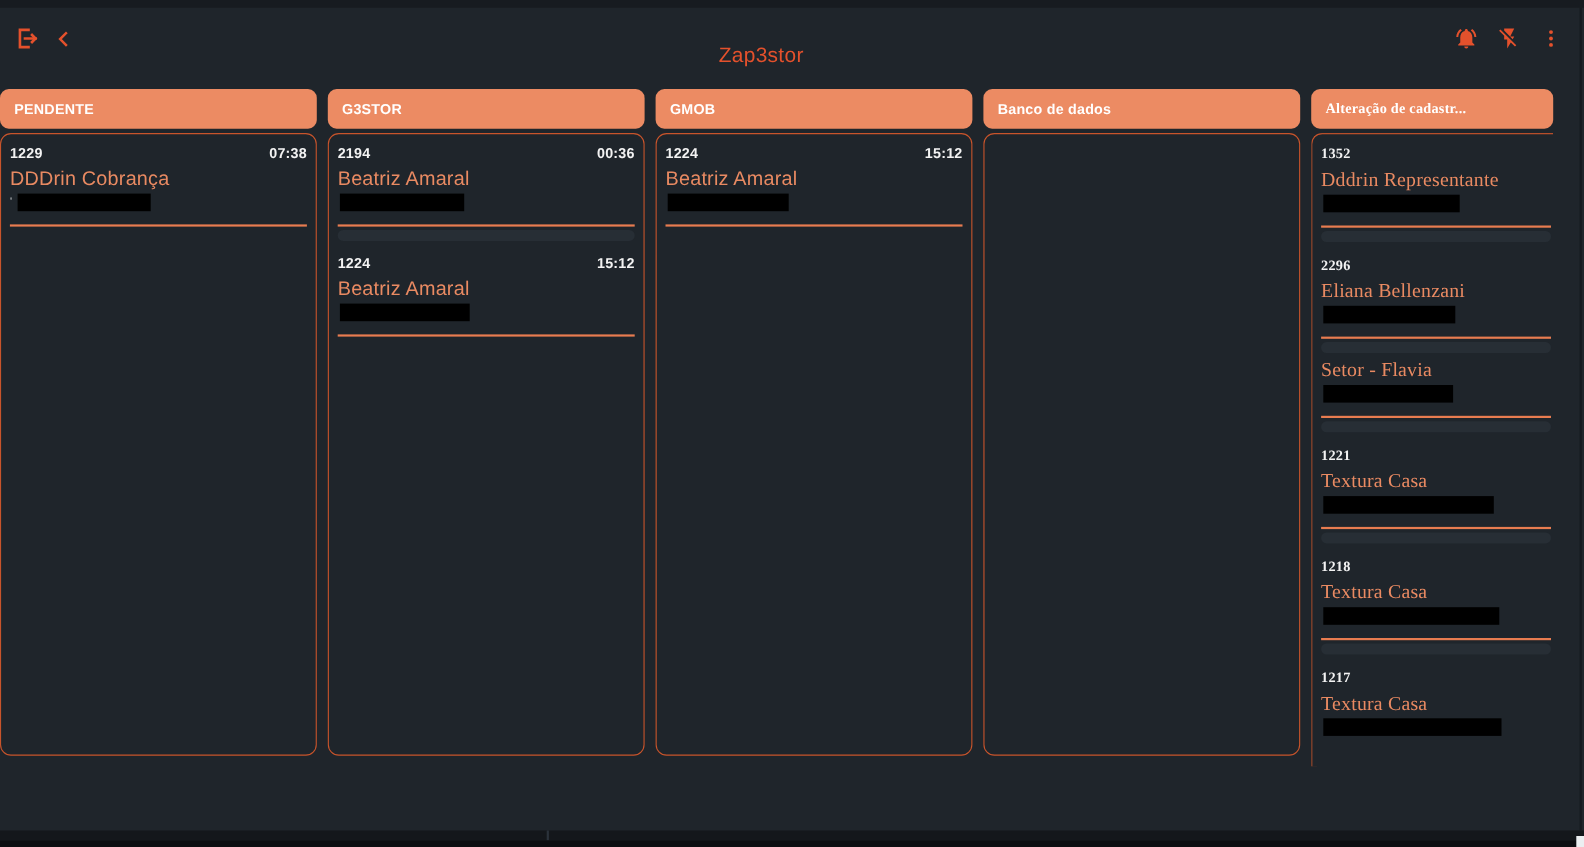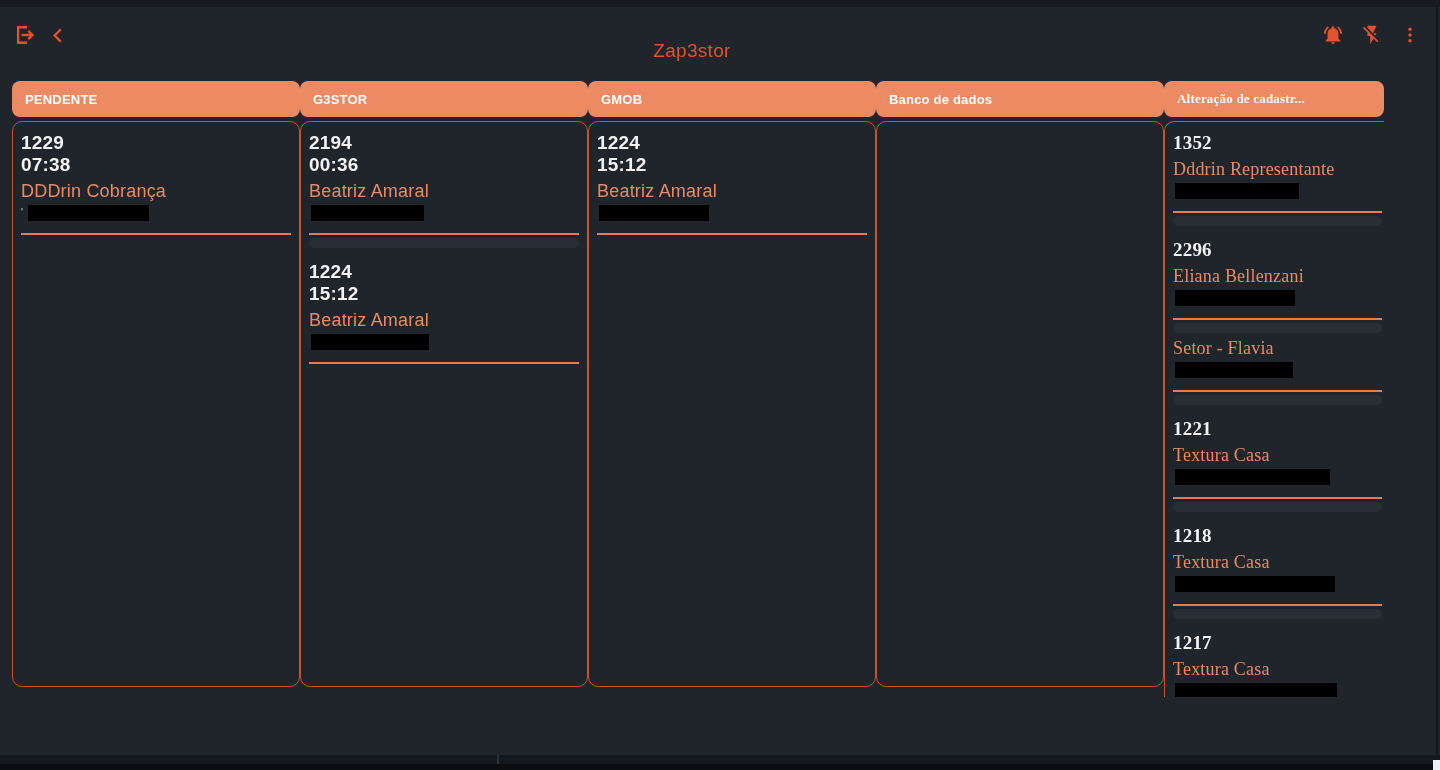--- a/index.html
+++ b/index.html
@@ -21,21 +21,21 @@
   .icon-btn svg { display: block; }
   .app-title {
     position: absolute; left: 0; right: 56px; top: 16px; height: 56px;
     display: flex; align-items: center; justify-content: center;
     color: var(--accent, #e4512c); font-size: 19px; font-weight: 500;
     letter-spacing: 0.3px; pointer-events: none;
   }
 
   
   .board {
-    display: flex; gap: 0; padding-left: 12px; margin-top: 18px;
+    display: flex; gap: 10px; margin-top: 18px;
     width: 1440px; overflow: hidden; align-items: flex-start;
   }
   .column { flex: 0 0 288px; width: 288px; }
   .column:last-child { flex: 0 0 220px; width: 220px; font-family: Liberation Serif, serif; }
 
   .pill {
     height: 36px; border-radius: 8px; margin-bottom: 4px;
     background: var(--salmon, #ec8b63);
     display: flex; align-items: center; padding: 0 13px;
     cursor: pointer; overflow: hidden;
@@ -51,23 +51,22 @@
     overflow: hidden;
   }
   .column:last-child .cards {
     height: 576px; border-right: none; border-bottom: none;
     border-radius: 10px 0 0 0; overflow: visible; padding-right: 2px;
   }
 
   .card { cursor: pointer; }
   .card-head {
     display: flex; justify-content: space-between; align-items: baseline;
-    padding-top: 10px; color: #f3f3f3; font-size: 19px; font-weight: 700;
+    padding-top: 10px; color: #f3f3f3; font-size: 13px; font-weight: 700;
     letter-spacing: 0.2px;
-    flex-direction: column;
   }
   .card-name {
     margin-top: 5px; color: var(--name_text, #e98a62);
     font-size: 18px; font-weight: 500; letter-spacing: 0.2px; white-space: nowrap;
   }
   .red-row { margin-top: 3px; height: 16px; display: flex; align-items: center; }
   .red-mark { color: #cfd3d6; font-size: 10px; margin-right: 3px; line-height: 16px; }
   .redaction { height: 16px; background: #000000; margin-left: 2px; }
   .card-underline { height: 2px; background: var(--card_underline, #e87c50); margin-top: 12px; }
   .column:last-child .card:last-child .card-underline { display: none; }

